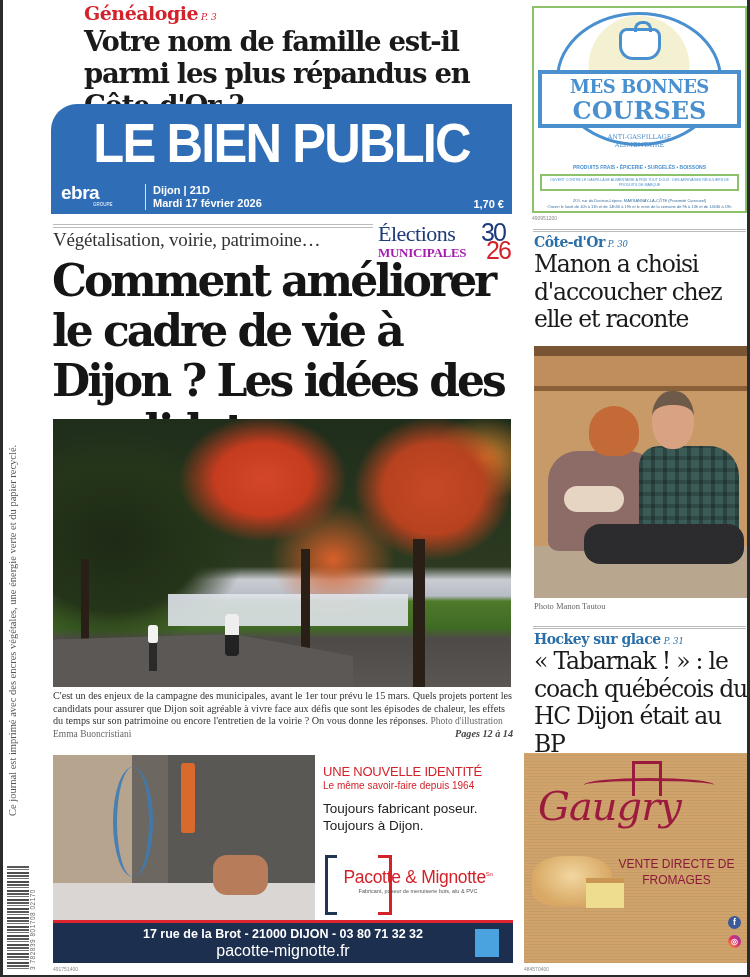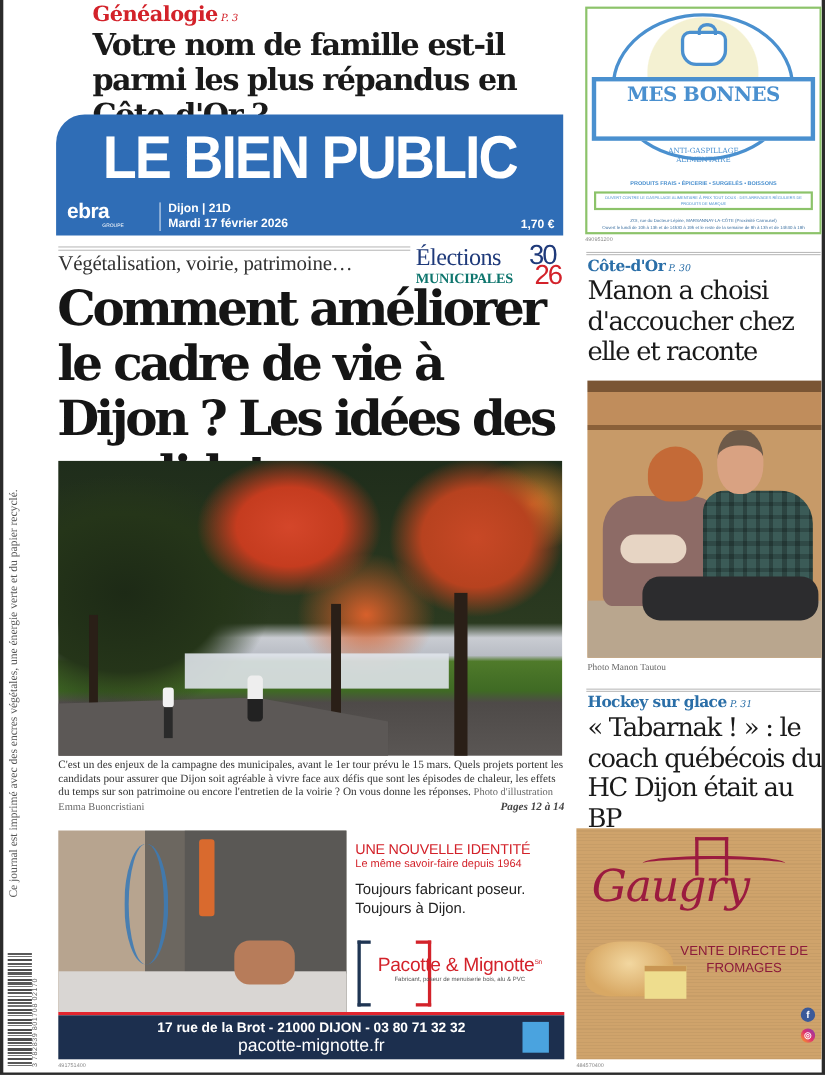--- a/index.html
+++ b/index.html
@@ -86,21 +86,21 @@
   #ad-courses .cats { position: absolute; left: 0; right: 0; top: 156px; text-align: center; font-family: "Liberation Sans", sans-serif; font-weight: bold; font-size: 5px; color: #4a90cf; }
   #ad-courses .box { position: absolute; left: 6px; top: 166px; width: 199px; height: 17px; border: 2px solid #8cc36a; font-family: "Liberation Sans", sans-serif; font-size: 3.6px; color: #4a90cf; text-align: center; line-height: 5px; padding-top: 2px; }
   #ad-courses .addr { position: absolute; left: 0; right: 0; top: 190px; text-align: center; font-family: "Liberation Sans", sans-serif; font-size: 4px; color: #3a6f9f; line-height: 6px; }
   .ad-ref { position: absolute; font-family: "Liberation Sans", sans-serif; font-size: 5px; color: #888; }
 
   
   #rule-lead { position: absolute; left: 50px; top: 224px; width: 320px; height: 4px; border-top: 1px solid #bbb; border-bottom: 1px solid #bbb; }
   #lead-deck { position: absolute; left: 50px; top: 229px; font-family: "Liberation Serif", serif; font-size: 19px; color: #333; letter-spacing: -0.2px; }
   #elections { position: absolute; left: 375px; top: 221px; width: 135px; height: 42px; }
   #elections .e1 { position: absolute; left: 0; top: 0; font-family: "Liberation Serif", serif; font-size: 22px; color: #1f3a7a; letter-spacing: -0.5px; }
-  #elections .e2 { position: absolute; left: 0; top: 24px; font-family: "Liberation Serif", serif; font-weight: bold; font-size: 13px; color: #0f766e; letter-spacing: -0.3px; }
+  #elections .e2 { position: absolute; left: 0; top: 24px; font-family: "Liberation Serif", serif; font-weight: bold; font-size: 13px; color: #a21caf; letter-spacing: -0.3px; }
   #elections .y1 { position: absolute; left: 103px; top: -3px; font-family: "Liberation Sans", sans-serif; font-size: 25px; color: #1f3a7a; letter-spacing: -2px; }
   #elections .y2 { position: absolute; left: 108px; top: 15px; font-family: "Liberation Sans", sans-serif; font-size: 25px; color: #d3222a; letter-spacing: -2px; }
   #lead-headline {
     position: absolute; left: 49px; top: 256px; width: 470px;
     font-family: "DejaVu Serif", serif; font-weight: bold; font-size: 44px; line-height: 50px;
     color: #151515; letter-spacing: -3px;
   }
 
   
   #lead-photo {
@@ -220,20 +220,21 @@
       <div>Mardi 17 février 2026</div>
     </div>
     <div class="price">1,70 €</div>
   </div>
 
   <div id="ad-courses">
     <div class="arc"></div>
     <div class="purse"></div>
     <div class="banner">
       <div class="b1">MES BONNES</div>
+      <div class="b2">COURSES</div>
     </div>
     <div class="sub">
       <div>ANTI-GASPILLAGE</div>
       <div>ALIMENTAIRE</div>
     </div>
     <div class="cats">PRODUITS FRAIS • ÉPICERIE • SURGELÉS • BOISSONS</div>
     <div class="box">OUVERT CONTRE LE GASPILLAGE ALIMENTAIRE À PRIX TOUT DOUX · DES ARRIVAGES RÉGULIERS DE PRODUITS DE MARQUE</div>
     <div class="addr">
       <div>ZOI, rue du Docteur-Lépine, MARSANNAY-LA-CÔTE (Proximité Carrousel)</div>
       <div>Ouvert le lundi de 10h à 13h et de 14h30 à 19h et le reste de la semaine de 9h à 13h et de 14h30 à 19h</div>

